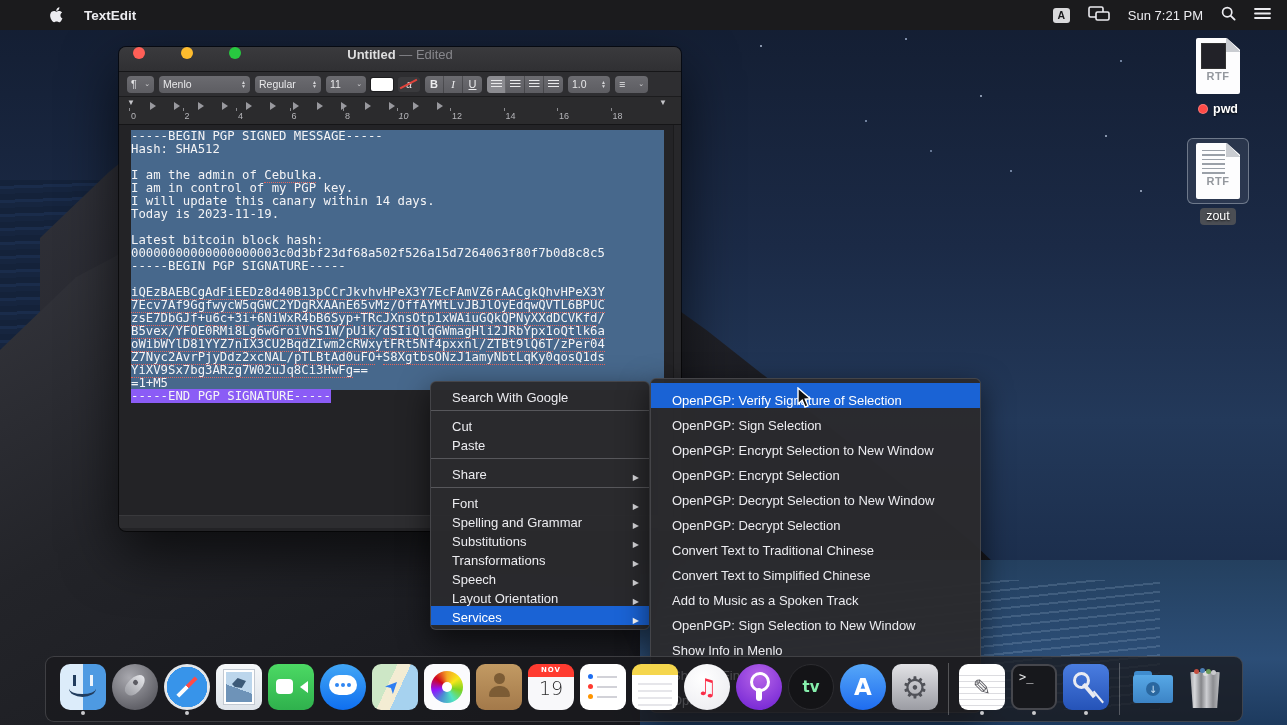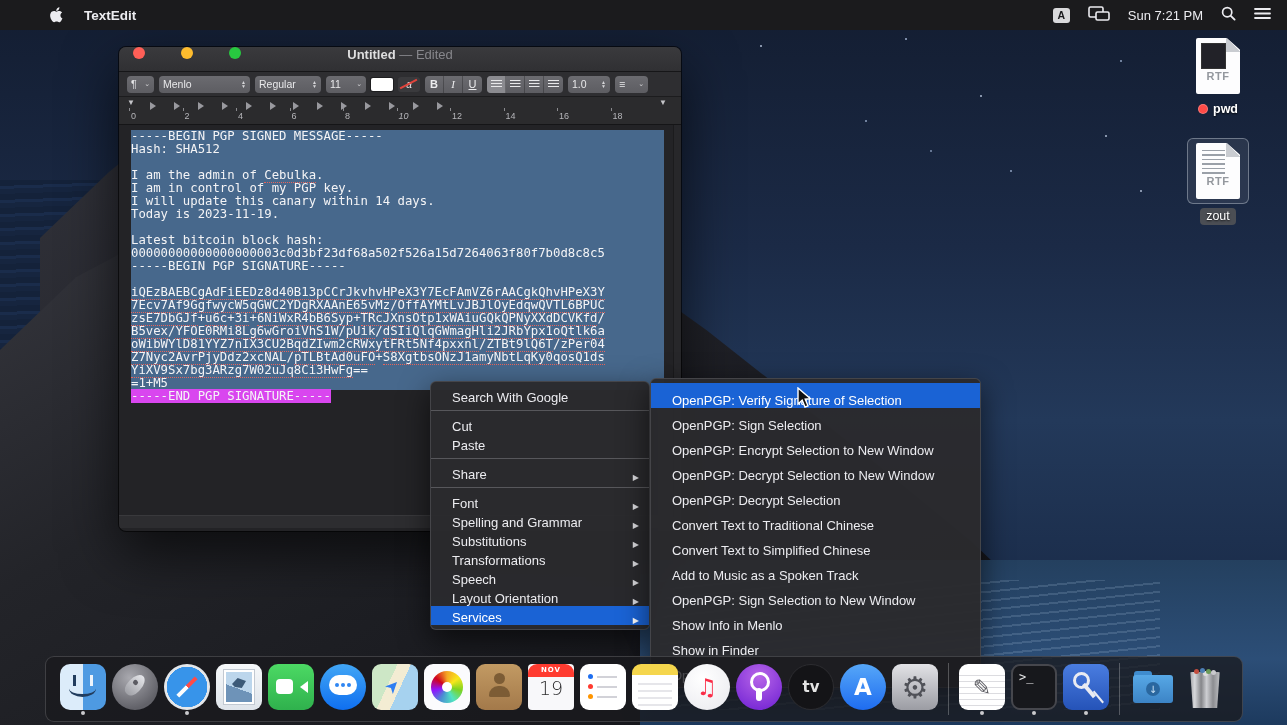--- a/index.html
+++ b/index.html
@@ -84,21 +84,21 @@
   #ruler{position:relative;height:28px;background:#2b2b2d;border-bottom:1px solid #151517;}
   .tabtri{position:absolute;top:5px;width:0;height:0;border-left:6px solid #99999e;border-top:4px solid transparent;border-bottom:4px solid transparent;}
   .rul-num{position:absolute;top:14px;font-size:9px;color:#b6b6ba;}
   .rul-num::before{content:"";position:absolute;left:-2px;top:-3px;width:1px;height:3px;background:#8a8a8e;}
   .rmark{position:absolute;color:#c4c4c8;font-size:8px;top:1px;}
   
   #docarea{position:relative;height:390px;background:#232326;padding:5px 0 0 12px;
     font-family:"DejaVu Sans Mono","Liberation Mono",monospace;font-size:12.3px;line-height:13px;color:#f4f4f6;white-space:pre;}
   .dline{height:13px;}
   .dline.sel{background:#47688c;width:533px;}
-  .dline .selspan{background:#d946ef;}
+  .dline .selspan{background:#8b5cf6;}
   .u{border-bottom:1.6px dotted #e8645c;}
   #docbottom{height:13px;background:#2d2d30;border-top:1px solid #39393c;}
   #vtrack{position:absolute;right:0;top:78px;width:8px;bottom:14px;background:#27272a;border-left:1px solid #1b1b1d;}
   
   .menu{position:absolute;background:rgba(42,42,45,.97);border:1px solid rgba(120,120,125,.35);border-radius:6px;
     box-shadow:0 10px 30px rgba(0,0,0,.6);padding:4px 0;z-index:40;font-size:13px;color:#ececf0;}
   #ctxmenu{left:430px;top:381px;width:220px;}
   #submenu{left:650px;top:378px;width:331px;z-index:45;}
   .mi{height:19px;display:flex;align-items:flex-end;padding:0 10px 0 21px;white-space:nowrap;}
   #submenu .mi{height:25px;}
@@ -140,39 +140,39 @@
     box-shadow:6px 0 #2f86f2,12px 0 #2f86f2;}
   .dk-maps{border-radius:9px;background:linear-gradient(115deg,#cde7c6 0 38%,#f3ecd3 38% 58%,#a6d2ef 58%);}
   .dk-maps::after{content:"➤";position:absolute;left:13px;top:12px;color:#2f7ef2;font-size:17px;transform:rotate(-46deg);}
   .dk-photos{border-radius:9px;background:#fbfbfd;}
   .dk-photos::before{content:"";position:absolute;inset:7px;border-radius:50%;
     background:conic-gradient(#f5a623,#f8e71c,#7ed321,#50e3c2,#4a90d2,#9013fe,#d0021b,#f5a623);}
   .dk-photos::after{content:"";position:absolute;left:18px;top:18px;width:10px;height:10px;border-radius:50%;background:#fff;}
   .dk-contacts{border-radius:9px;background:linear-gradient(#c29a63,#a3794a);}
   .dk-contacts::before{content:"";position:absolute;left:18px;top:9px;width:11px;height:11px;border-radius:50%;background:#7c5c35;}
   .dk-contacts::after{content:"";position:absolute;left:13px;top:22px;width:21px;height:11px;border-radius:10px 10px 2px 2px;background:#7c5c35;}
-  .dk-calendar{border-radius:4px;background:#f8f8fa;}
+  .dk-calendar{border-radius:12px;background:#f8f8fa;}
   .dk-calendar::before{content:"";position:absolute;left:0;top:0;right:0;height:13px;background:#ff3b30;border-radius:9px 9px 0 0;}
   .cal-m{position:absolute;top:2px;width:100%;text-align:center;font-size:7px;font-weight:bold;color:#fff;letter-spacing:1px;}
   .cal-d{position:absolute;top:13px;width:100%;text-align:center;font-size:19px;color:#2c2c2e;font-weight:300;}
   .dk-reminders{border-radius:9px;background:#fff;}
   .dk-reminders::before{content:"";position:absolute;left:8px;top:10px;width:5px;height:5px;border-radius:50%;background:#1f6ff0;
     box-shadow:0 10px #ff3b30,0 20px #ff9500;}
   .dk-reminders::after{content:"";position:absolute;left:17px;top:12px;width:20px;height:2px;background:#d2d2d8;
     box-shadow:0 10px #d2d2d8,0 20px #d2d2d8;}
   .dk-notes{border-radius:9px;background:linear-gradient(#f5d64d 0 11px,#fff 11px);}
   .dk-notes::after{content:"";position:absolute;left:6px;top:19px;width:34px;height:2px;background:#e6e6ea;
     box-shadow:0 7px #e6e6ea,0 14px #e6e6ea,0 21px #e6e6ea;}
   .dk-music{border-radius:50%;background:radial-gradient(circle at 40% 32%,#ffffff,#e9e9ee);
     display:flex;align-items:center;justify-content:center;color:#fa2d48;font-size:23px;}
   .dk-podcasts{border-radius:50%;background:radial-gradient(circle at 50% 28%,#b765e8,#7a2bd6 82%);}
   .dk-podcasts::before{content:"";position:absolute;left:14px;top:8px;width:14px;height:14px;border:3px solid #fff;border-radius:50%;}
   .dk-podcasts::after{content:"";position:absolute;left:20px;top:24px;width:6px;height:13px;background:#fff;border-radius:3px;}
   .dk-tv{border-radius:50%;background:#141417;border:1px solid #2c2c30;display:flex;align-items:center;justify-content:center;
-    color:#e5e5e5;font-size:15px;font-weight:bold;}
+    color:#86efac;font-size:15px;font-weight:bold;}
   .dk-app-store{border-radius:50%;background:linear-gradient(#56a7f8,#1e6cf0);display:flex;align-items:center;justify-content:center;
     color:#fff;font-size:23px;font-weight:bold;}
   .dk-system-preferences{border-radius:9px;background:linear-gradient(#e2e2e6,#9b9ca3);display:flex;align-items:center;justify-content:center;
     color:#505158;font-size:30px;}
   .dk-textedit{border-radius:9px;background:linear-gradient(#ffffff 0 8px,transparent 8px),repeating-linear-gradient(#fff 0 5px,#dcdce0 5px 6px);
     display:flex;align-items:center;justify-content:center;color:#5c5c62;font-size:22px;}
   .dk-terminal{border-radius:9px;background:#17181c;border:2px solid #46474d;color:#e8e8ea;
     font-family:"DejaVu Sans Mono",monospace;font-size:12px;padding:4px 0 0 6px;}
   .dk-keychain-access{border-radius:9px;background:linear-gradient(#4a7de0,#2553b8);}
   .dk-keychain-access::before{content:"";position:absolute;left:10px;top:8px;width:11px;height:11px;border:3.5px solid #e9ebf2;border-radius:50%;}
@@ -412,20 +412,23 @@
       <div class="mi hl">
         <span>OpenPGP: Verify Signature of Selection</span>
       </div>
       <div class="mi">
         <span>OpenPGP: Sign Selection</span>
       </div>
       <div class="mi">
         <span>OpenPGP: Encrypt Selection to New Window</span>
       </div>
       <div class="mi">
+        <span>OpenPGP: Encrypt Selection</span>
+      </div>
+      <div class="mi">
         <span>OpenPGP: Decrypt Selection to New Window</span>
       </div>
       <div class="mi">
         <span>OpenPGP: Decrypt Selection</span>
       </div>
       <div class="mi">
         <span>Convert Text to Traditional Chinese</span>
       </div>
       <div class="mi">
         <span>Convert Text to Simplified Chinese</span>

